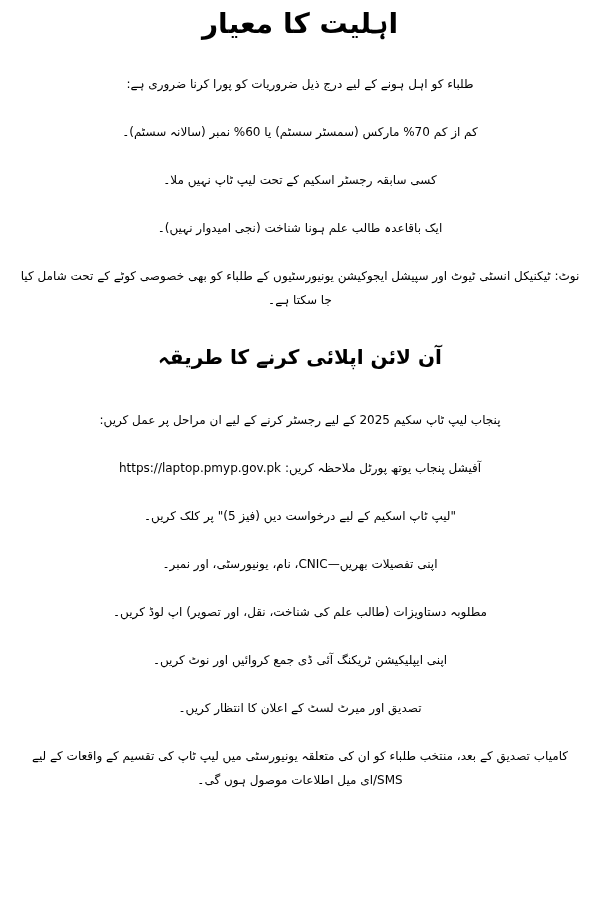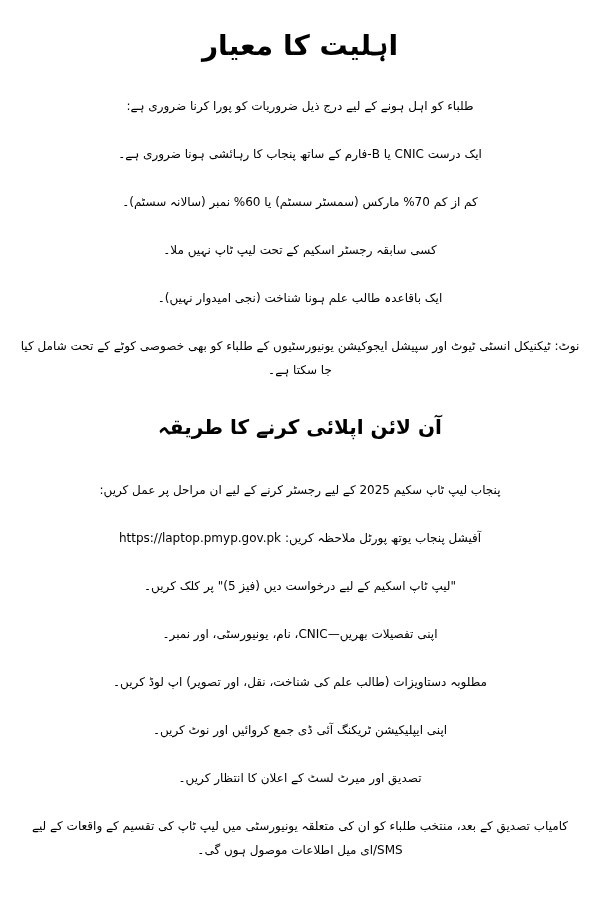--- a/index.html
+++ b/index.html
@@ -11,21 +11,21 @@
     width: 600px;
     height: 900px;
     color: #000000;
     font-family: "DejaVu Sans", sans-serif;
     overflow: hidden;
   }
   .page {
     box-sizing: border-box;
     width: 600px;
     height: 900px;
-    padding: 26px 18px 0 18px;
+    padding: 4px 18px 0 18px;
     text-align: center;
     direction: rtl;
   }
   .heading {
     font-size: 28px;
     font-weight: bold;
     line-height: 40px;
     margin: 0 0 28px 0;
   }
   .heading-2 {
@@ -48,21 +48,20 @@
 </style>
 </head>
 <body>
 
 <div class="page">
 
   <h1 class="heading">اہلیت کا معیار</h1>
 
   <p class="body-line">طلباء کو اہل ہونے کے لیے درج ذیل ضروریات کو پورا کرنا ضروری ہے:</p>
 
-  <p class="body-line">ایک درست CNIC یا B-فارم کے ساتھ پنجاب کا رہائشی ہونا ضروری ہے۔</p>
 
 
   <p class="body-line">کم از کم 70% مارکس (سمسٹر سسٹم) یا 60% نمبر (سالانہ سسٹم)۔</p>
 
   <p class="body-line">کسی سابقہ رجسٹر اسکیم کے تحت لیپ ٹاپ نہیں ملا۔</p>
 
   <p class="body-line">ایک باقاعدہ طالب علم ہونا شناخت (نجی امیدوار نہیں)۔</p>
 
   <p class="body-line">نوٹ: ٹیکنیکل انسٹی ٹیوٹ اور سپیشل ایجوکیشن یونیورسٹیوں کے طلباء کو بھی خصوصی کوٹے کے تحت شامل کیا جا سکتا ہے۔</p>
 

